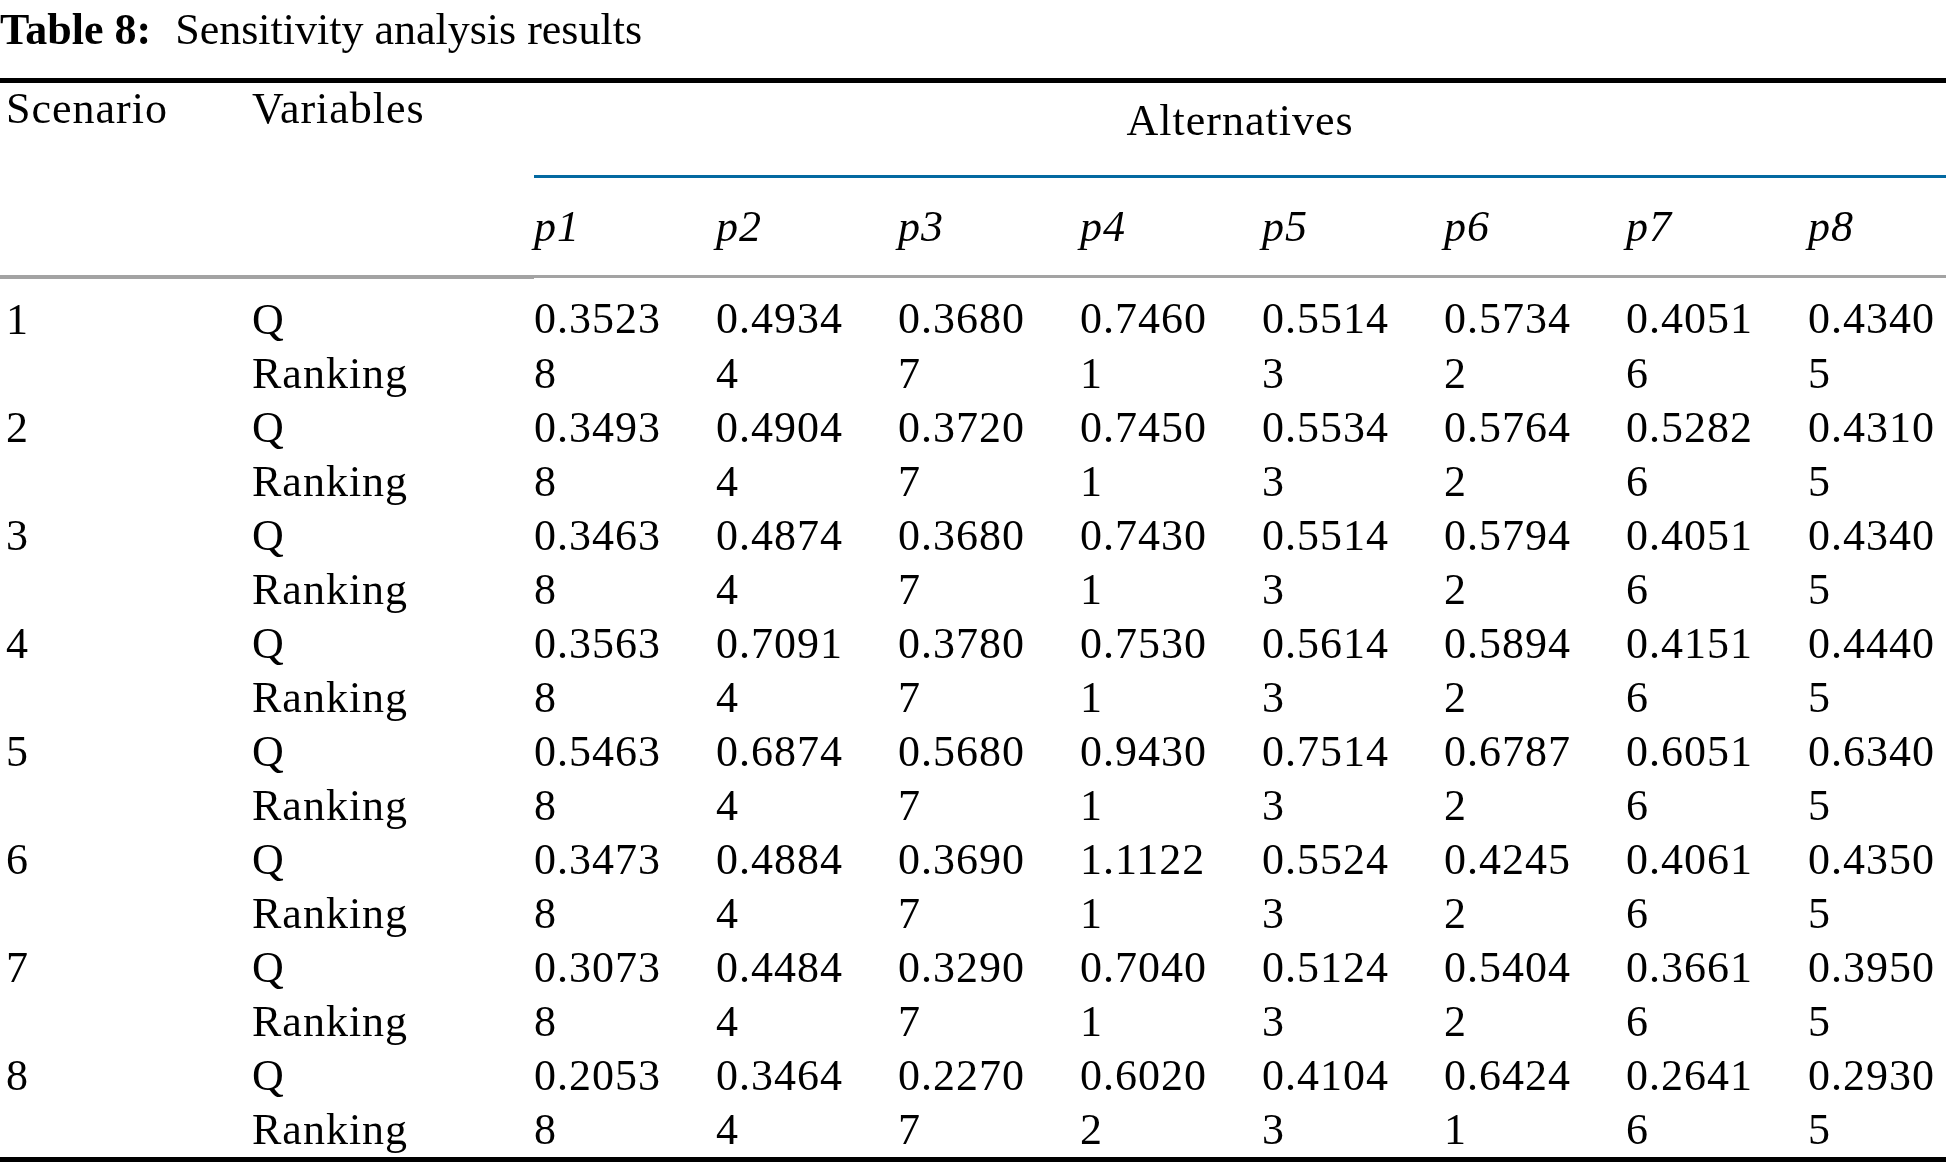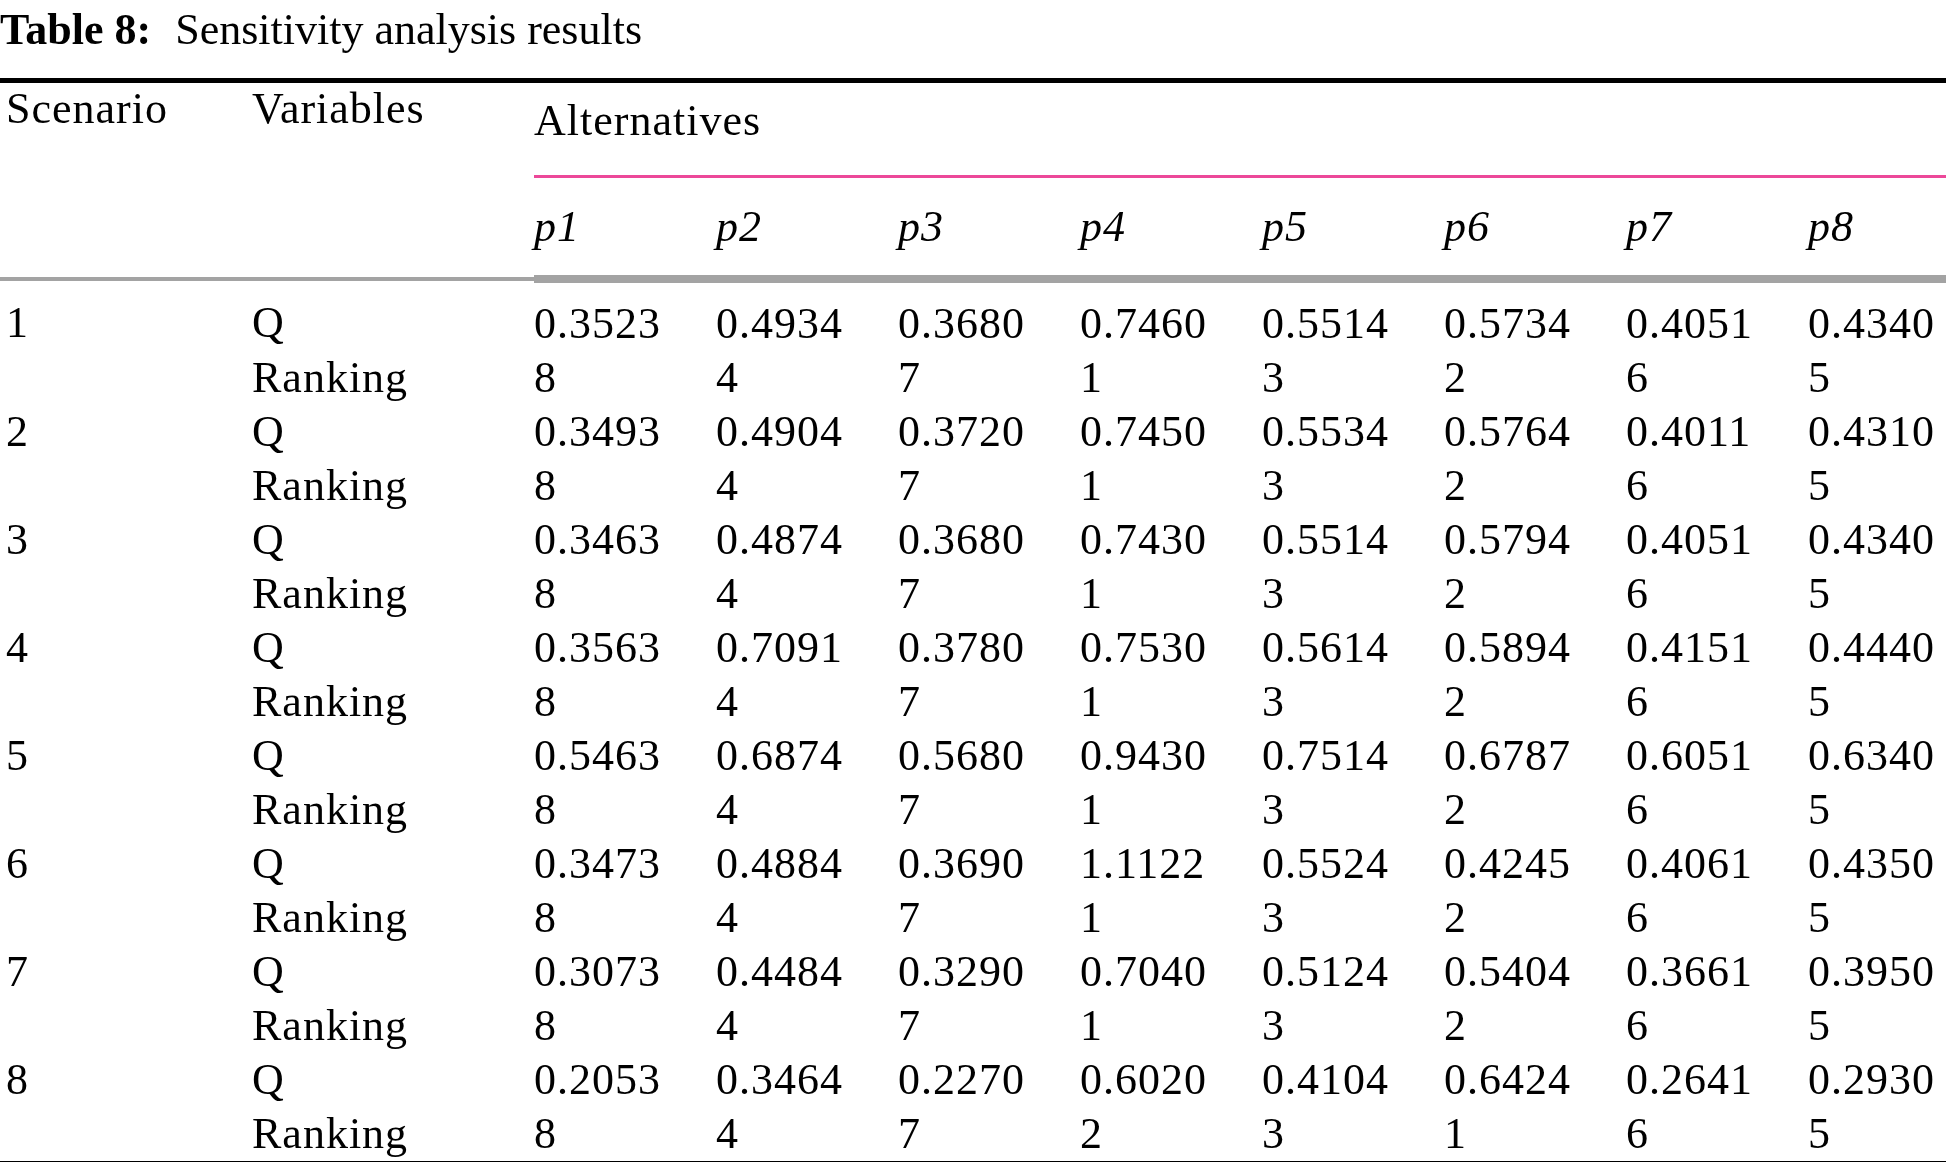--- a/index.html
+++ b/index.html
@@ -22,30 +22,30 @@
   table.sens {
     width: 1946px; table-layout: fixed; border-collapse: collapse;
     border-top: 5px solid #000; border-bottom: 5px solid #000;
     font-size: 44px;
   }
   table.sens th, table.sens td {
     font-weight: normal; text-align: left; padding: 0;
     letter-spacing: 1px; white-space: nowrap; overflow: visible;
   }
   tr.h1 th.group {
-    height: 80px; text-align: left; vertical-align: top; padding-top: 12px;
-    border-bottom: 3px solid #ec4899;
+    height: 80px; text-align: center; vertical-align: top; padding-top: 12px;
+    border-bottom: 3px solid #0369a1;
   }
   th.span2 {
     vertical-align: top; padding-top: 12px;
     border-bottom: 4px solid #a3a3a3;
   }
   tr.h2 th {
     height: 97px; vertical-align: middle; font-style: italic;
-    border-bottom: 8px solid #a3a3a3;
+    border-bottom: 3px solid #a3a3a3;
   }
   tbody td { height: 54px; line-height: 54px; vertical-align: middle; }
   tr.first td { padding-top: 14px; }
   .c0 { padding-left: 6px !important; }
   .c1 { padding-left: 2px !important; }
 </style>
 </head>
 <body>
 
 <div class="page">
@@ -109,21 +109,21 @@
         </tr>
         <tr>
           <td class="c0">2</td>
           <td class="c1">Q</td>
           <td>0.3493</td>
           <td>0.4904</td>
           <td>0.3720</td>
           <td>0.7450</td>
           <td>0.5534</td>
           <td>0.5764</td>
-          <td>0.4011</td>
+          <td>0.5282</td>
           <td>0.4310</td>
         </tr>
         <tr>
           <td class="c0"></td>
           <td class="c1">Ranking</td>
           <td>8</td>
           <td>4</td>
           <td>7</td>
           <td>1</td>
           <td>3</td>

